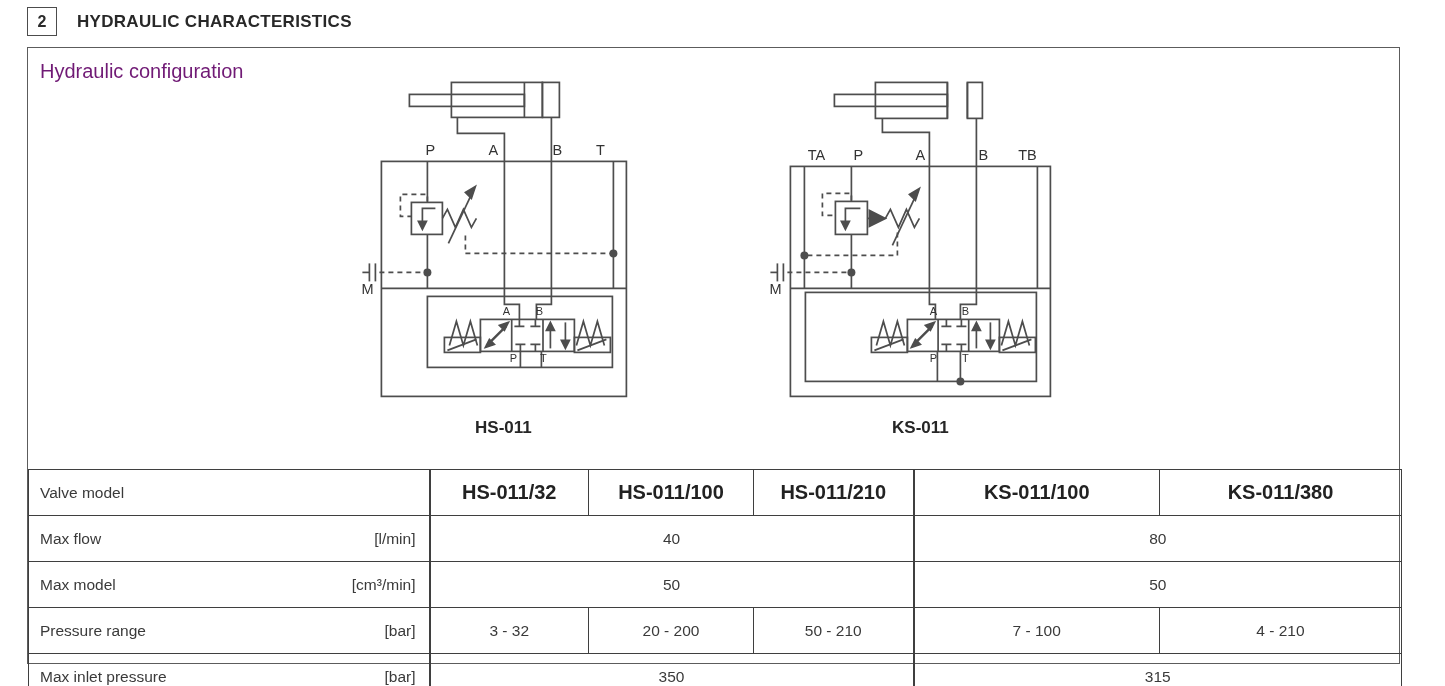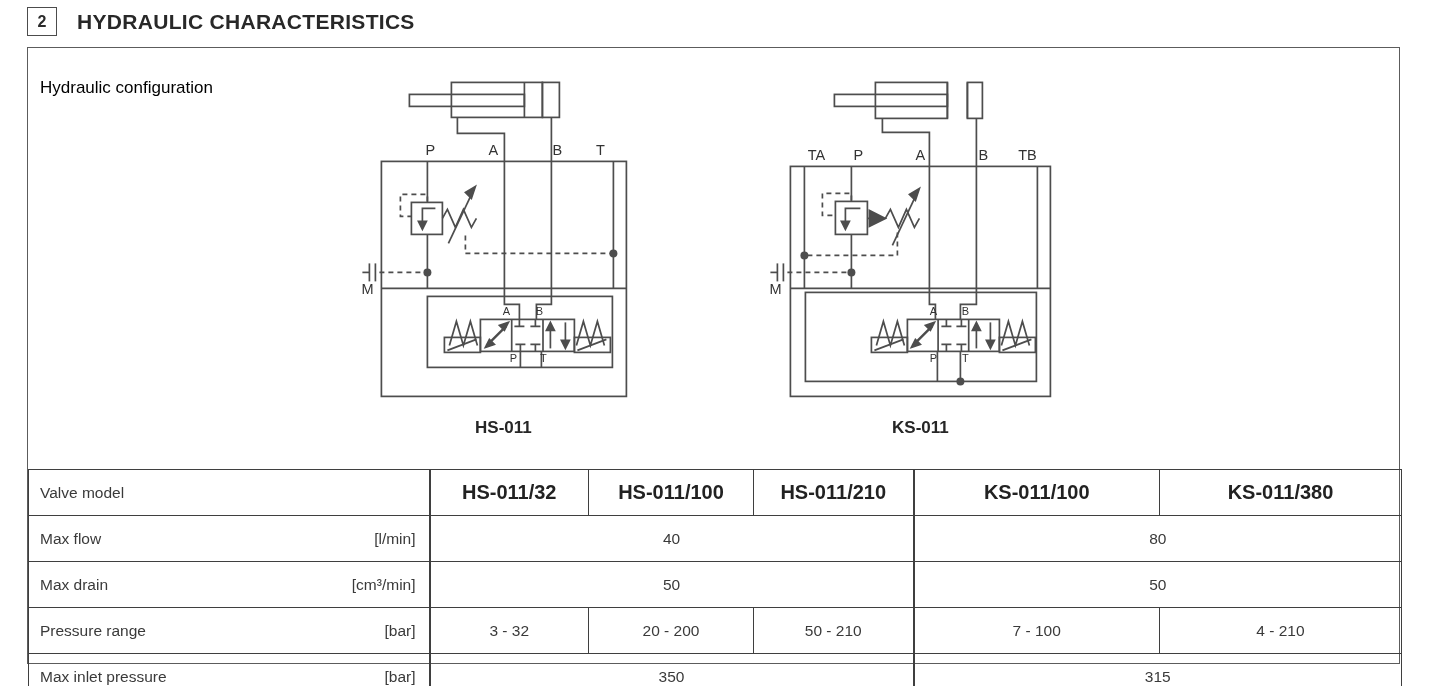--- a/index.html
+++ b/index.html
@@ -6,26 +6,26 @@
   html,body { background:#fff; }
   body {
     width:1445px; height:686px; position:relative; overflow:hidden;
     font-family:"Liberation Sans","DejaVu Sans",sans-serif; color:#3a3a3a;
   }
   .section-header { position:absolute; left:27px; top:7px; display:flex; align-items:center; }
   .section-number {
     width:30px; height:29px; border:1.7px solid #4c4c4c; display:flex;
     align-items:center; justify-content:center; font-weight:bold; font-size:16px; color:#2b2b2b;
   }
-  .section-title { margin-left:20px; font-weight:bold; font-size:21px; color:#282828; letter-spacing:.3px; }
+  .section-title { margin-left:20px; font-weight:bold; font-size:17px; color:#282828; letter-spacing:.3px; }
   .panel {
     position:absolute; left:27px; top:47px; width:1373px; height:617px;
     border:1.6px solid #5c5c5c;
   }
-  .panel-subtitle { position:absolute; left:12px; top:12px; font-size:17px; color:#000000;margin-top:18px; }
+  .panel-subtitle { position:absolute; left:12px; top:12px; font-size:20px; color:#701a75; }
   .diagram-svg { position:absolute; left:0; top:0; width:1370px; height:421px; }
   .spec-table {
     position:absolute; left:0; top:421px; width:1370px; height:231px;
     border-collapse:collapse; table-layout:fixed; font-size:15.5px; color:#3a3a3a;
   }
   .spec-table td, .spec-table th { border:1.6px solid #3f3f3f; text-align:center; vertical-align:middle; height:31px; }
   .spec-table th { font-weight:bold; color:#222; font-size:20px; }
   .label-cell { text-align:left; }
   .label-cell .cellflex { display:flex; justify-content:space-between; align-items:center; padding:0 13px 0 11px; }
   .group-sep { border-left-width:2.4px !important; }
@@ -248,21 +248,21 @@
           <span>Max flow</span>
           <span>[l/min]</span>
         </div>
       </td>
       <td colspan="3" class="data-sep">40</td>
       <td colspan="2" class="group-sep">80</td>
     </tr>
     <tr>
       <td class="label-cell">
         <div class="cellflex">
-          <span>Max drain</span>
+          <span>Max model</span>
           <span>[cm³/min]</span>
         </div>
       </td>
       <td colspan="3" class="data-sep">50</td>
       <td colspan="2" class="group-sep">50</td>
     </tr>
     <tr>
       <td class="label-cell">
         <div class="cellflex">
           <span>Pressure range</span>

